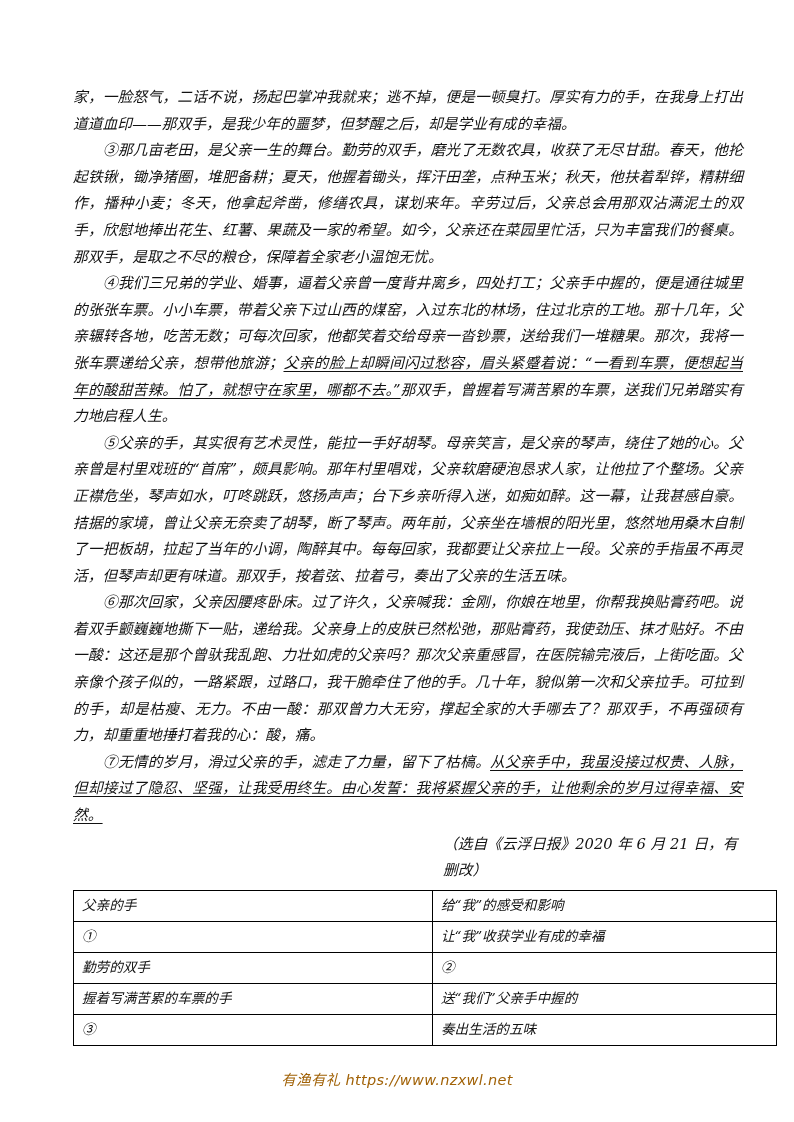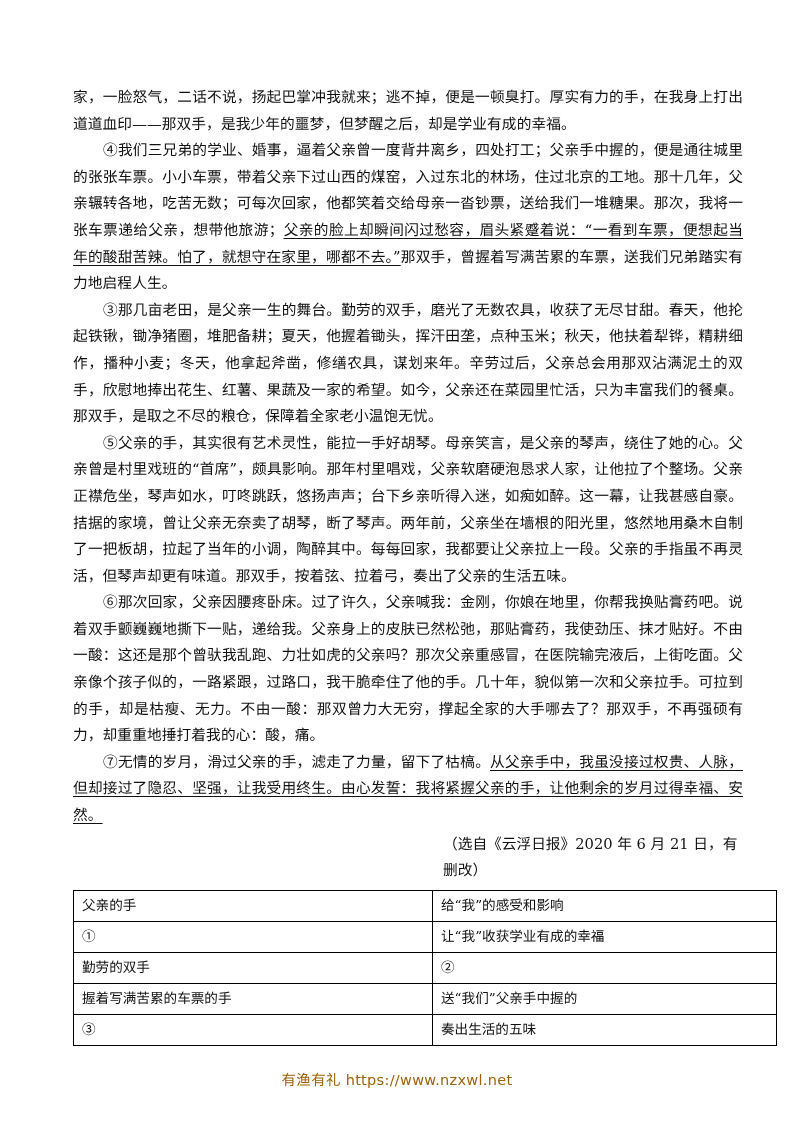--- a/index.html
+++ b/index.html
@@ -16,20 +16,21 @@
     color: #000000;
     overflow: hidden;
   }
   .page {
     position: absolute;
     left: 0;
     top: 0;
     width: 794px;
     height: 1122px;
     box-sizing: border-box;
+    font-style: italic;
   }
   .content {
     position: absolute;
     left: 73px;
     top: 84px;
     width: 670px;
   }
   p.para {
     margin: 0 0 0 0;
     font-size: 14.7px;
@@ -94,23 +95,23 @@
 </style>
 </head>
 <body>
 
 <div class="page">
 
   <div class="content">
 
     <p class="para"><span>家，一脸怒气，二话不说，扬起巴掌冲我就来；逃不掉，便是一顿臭打。厚实有力的手，在我身上打出道道血印——那双手，是我少年的噩梦，但梦醒之后，却是学业有成的幸福。</span></p>
 
+    <p class="para indent"><span>③那几亩老田，是父亲一生的舞台。勤劳的双手，磨光了无数农具，收获了无尽甘甜。春天，他抡起铁锹，锄净猪圈，堆肥备耕；夏天，他握着锄头，挥汗田垄，点种玉米；秋天，他扶着犁铧，精耕细作，播种小麦；冬天，他拿起斧凿，修缮农具，谋划来年。辛劳过后，父亲总会用那双沾满泥土的双手，欣慰地捧出花生、红薯、果蔬及一家的希望。如今，父亲还在菜园里忙活，只为丰富我们的餐桌。那双手，是取之不尽的粮仓，保障着全家老小温饱无忧。</span></p>
+
     <p class="para indent"><span>④我们三兄弟的学业、婚事，逼着父亲曾一度背井离乡，四处打工；父亲手中握的，便是通往城里的张张车票。小小车票，带着父亲下过山西的煤窑，入过东北的林场，住过北京的工地。那十几年，父亲辗转各地，吃苦无数；可每次回家，他都笑着交给母亲一沓钞票，送给我们一堆糖果。那次，我将一张车票递给父亲，想带他旅游；</span><span class="u">父亲的脸上却瞬间闪过愁容，眉头紧蹙着说：“一看到车票，便想起当年的酸甜苦辣。怕了，就想守在家里，哪都不去。”</span><span>那双手，曾握着写满苦累的车票，送我们兄弟踏实有力地启程人生。</span></p>
-
-    <p class="para indent"><span>③那几亩老田，是父亲一生的舞台。勤劳的双手，磨光了无数农具，收获了无尽甘甜。春天，他抡起铁锹，锄净猪圈，堆肥备耕；夏天，他握着锄头，挥汗田垄，点种玉米；秋天，他扶着犁铧，精耕细作，播种小麦；冬天，他拿起斧凿，修缮农具，谋划来年。辛劳过后，父亲总会用那双沾满泥土的双手，欣慰地捧出花生、红薯、果蔬及一家的希望。如今，父亲还在菜园里忙活，只为丰富我们的餐桌。那双手，是取之不尽的粮仓，保障着全家老小温饱无忧。</span></p>
 
     <p class="para indent"><span>⑤父亲的手，其实很有艺术灵性，能拉一手好胡琴。母亲笑言，是父亲的琴声，绕住了她的心。父亲曾是村里戏班的“首席”，颇具影响。那年村里唱戏，父亲软磨硬泡恳求人家，让他拉了个整场。父亲正襟危坐，琴声如水，叮咚跳跃，悠扬声声；台下乡亲听得入迷，如痴如醉。这一幕，让我甚感自豪。拮据的家境，曾让父亲无奈卖了胡琴，断了琴声。两年前，父亲坐在墙根的阳光里，悠然地用桑木自制了一把板胡，拉起了当年的小调，陶醉其中。每每回家，我都要让父亲拉上一段。父亲的手指虽不再灵活，但琴声却更有味道。那双手，按着弦、拉着弓，奏出了父亲的生活五味。</span></p>
 
     <p class="para indent"><span>⑥那次回家，父亲因腰疼卧床。过了许久，父亲喊我：金刚，你娘在地里，你帮我换贴膏药吧。说着双手颤巍巍地撕下一贴，递给我。父亲身上的皮肤已然松弛，那贴膏药，我使劲压、抹才贴好。不由一酸：这还是那个曾驮我乱跑、力壮如虎的父亲吗？那次父亲重感冒，在医院输完液后，上街吃面。父亲像个孩子似的，一路紧跟，过路口，我干脆牵住了他的手。几十年，貌似第一次和父亲拉手。可拉到的手，却是枯瘦、无力。不由一酸：那双曾力大无穷，撑起全家的大手哪去了？那双手，不再强硕有力，却重重地捶打着我的心：酸，痛。</span></p>
 
     <p class="para indent"><span>⑦无情的岁月，滑过父亲的手，滤走了力量，留下了枯槁。</span><span class="u">从父亲手中，我虽没接过权贵、人脉，但却接过了隐忍、坚强，让我受用终生。由心发誓：我将紧握父亲的手，让他剩余的岁月过得幸福、安然。</span></p>
 
     <p class="source">（选自《云浮日报》2020 年 6 月 21 日，有删改）</p>
 
 

